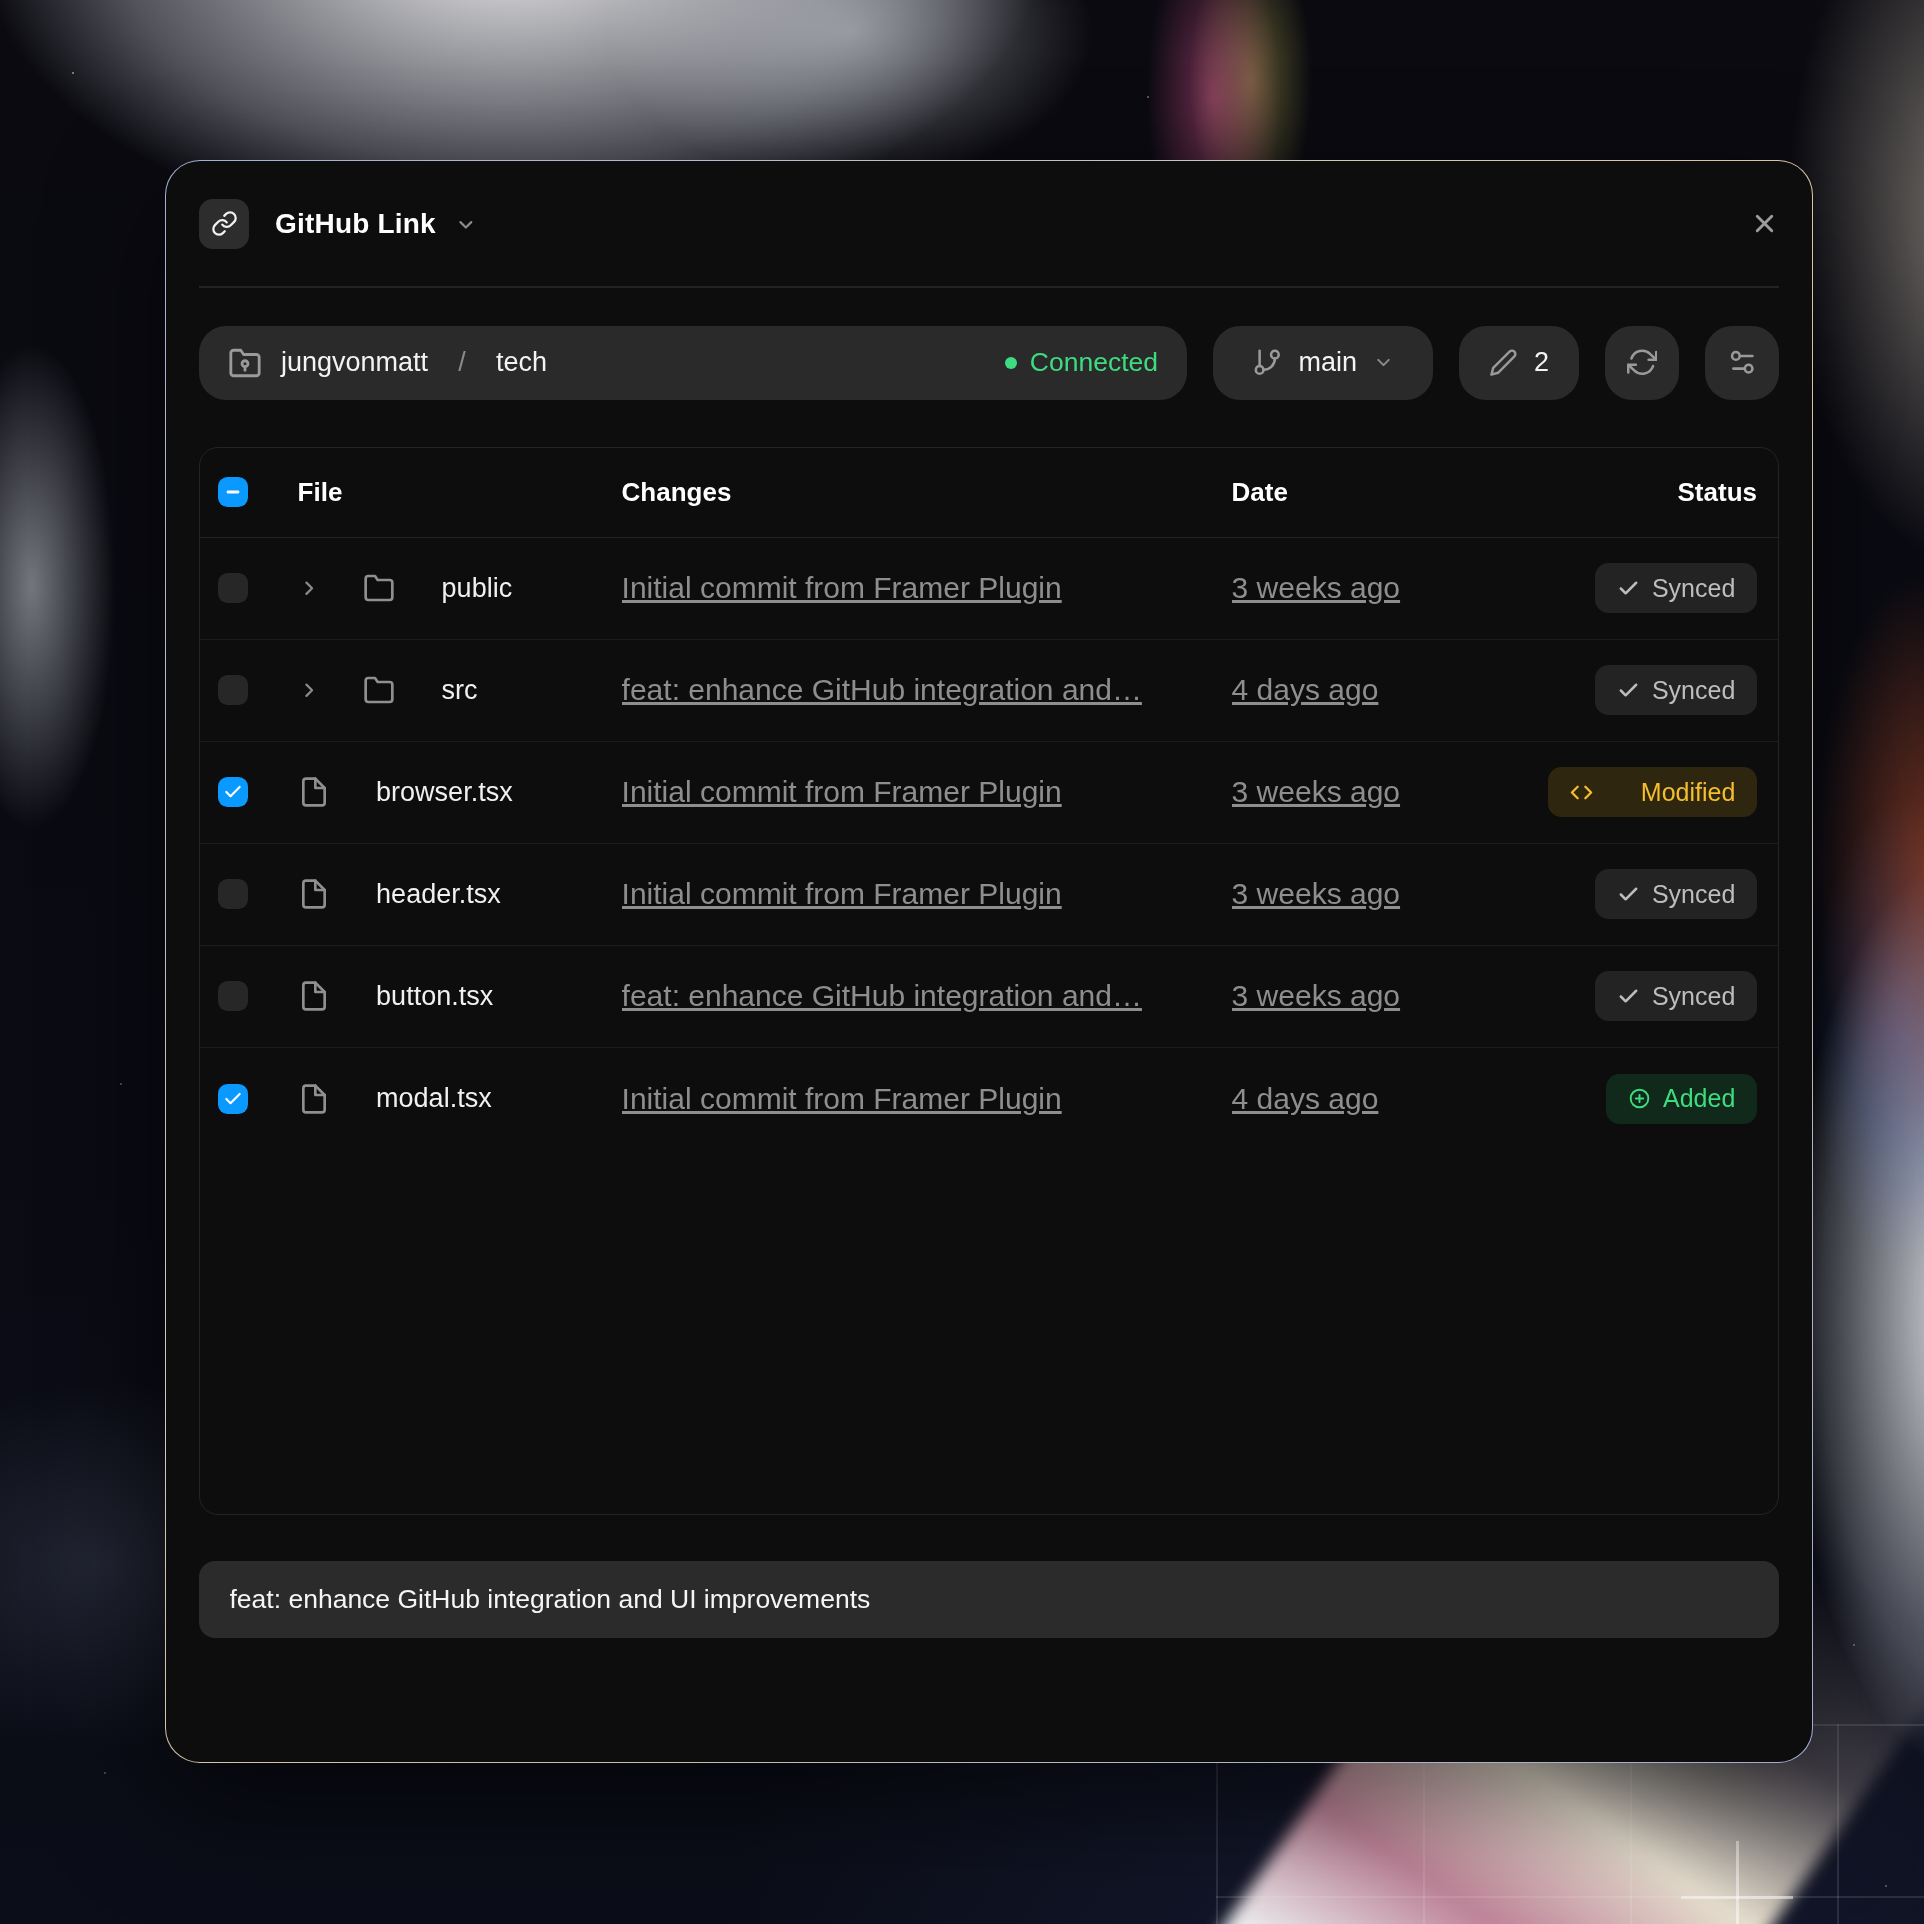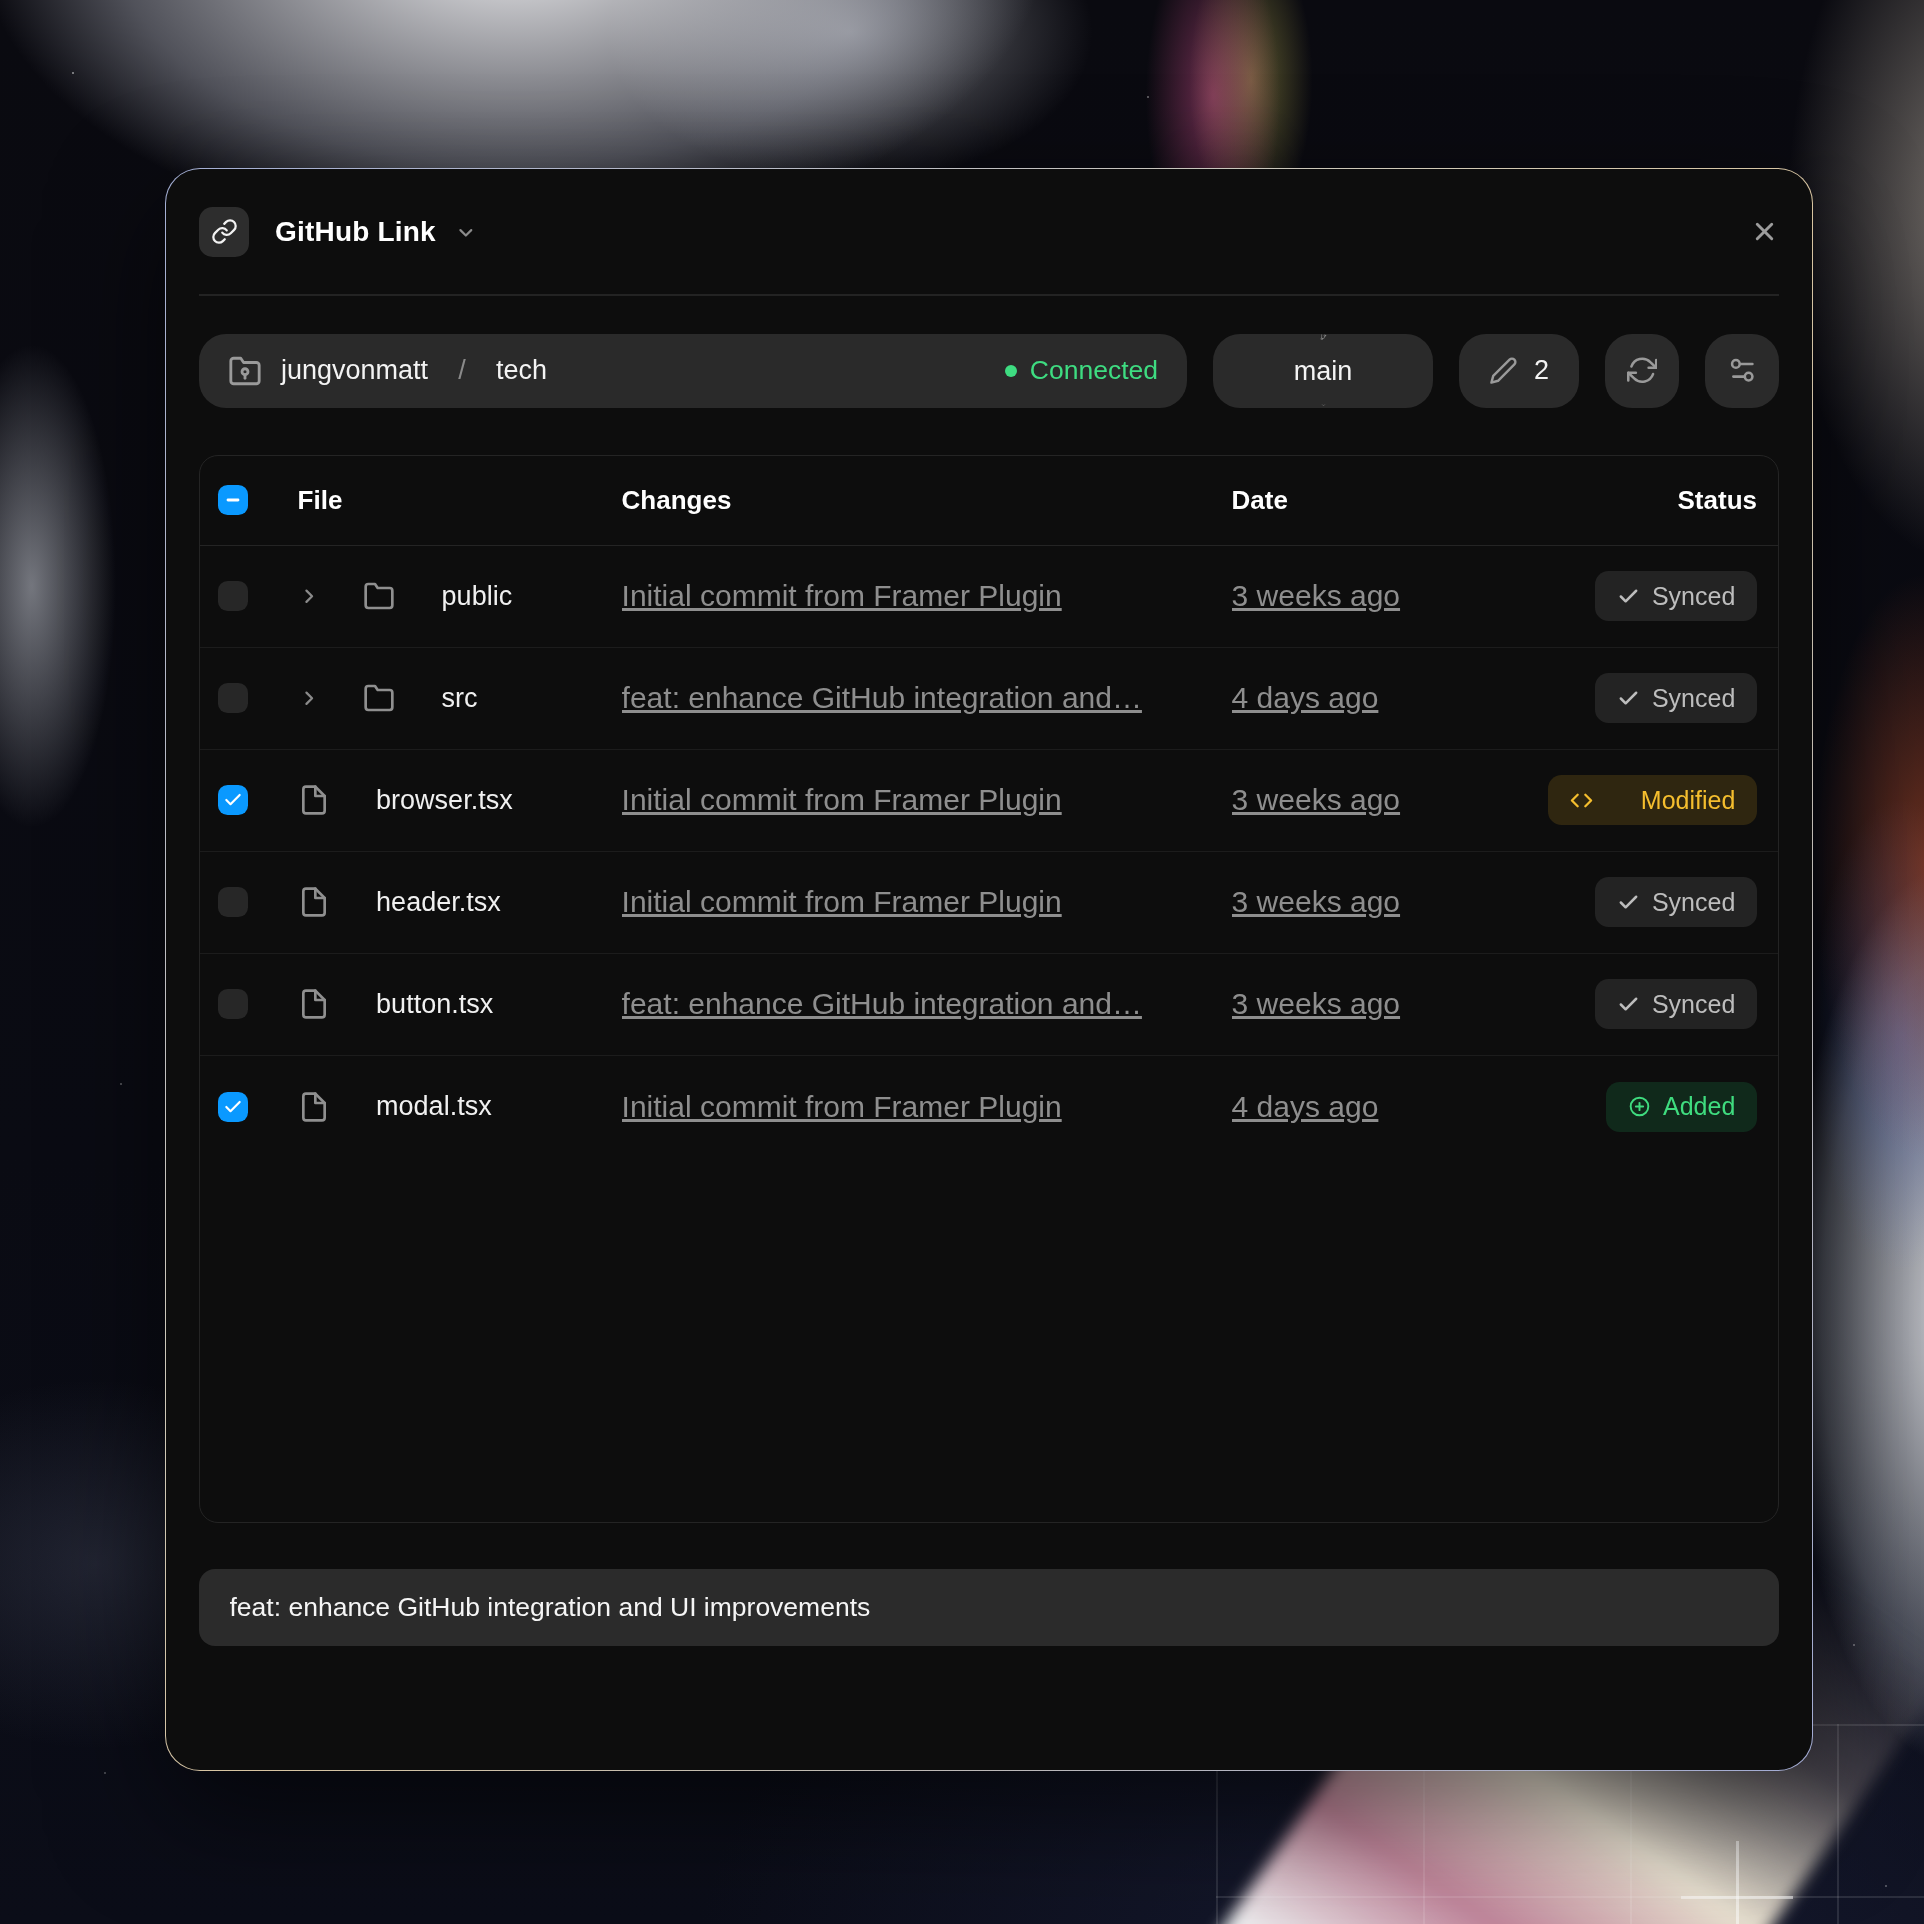--- a/index.html
+++ b/index.html
@@ -40,21 +40,21 @@
     box-shadow: 1075px 24px 0 rgba(255,255,255,.4), 48px 1011px 0 rgba(255,255,255,.35),
       32px 1700px 0 rgba(255,255,255,.3), 1781px 1572px 0 rgba(255,255,255,.4),
       96px 449px 0 rgba(255,255,255,.3), 1813px 1813px 0 rgba(255,255,255,.35); }
 
   
   .modal { position:absolute; left:165px; top:160px; width:1648px; height:1603px;
     border-radius:35px; border:1.6px solid transparent;
     background:linear-gradient(#0D0D0D,#0D0D0D) padding-box,
       linear-gradient(135deg,#a3aed4 0%, #cfc9b8 38%, #d8c4a0 52%, #c4bcae 66%, #a2abd4 100%) border-box;
     box-shadow:0 40px 112px rgba(0,0,0,.55);
-    padding:0 33px; color:#fff;margin-top:8px; }
+    padding:0 33px; color:#fff; }
 
   .titlebar { height:125px; display:flex; align-items:center; gap:26px; }
   .app-icon { width:50px; height:50px; border-radius:13.6px; background:#2D2D2D;
     display:flex; align-items:center; justify-content:center; flex:none; }
   .app-icon svg { width:27px; height:27px; stroke:#F2F2F2; }
   .window-title { font-size:28px; font-weight:700; letter-spacing:0.2px; }
   .title-caret svg { width:21.7px; height:21.7px; stroke:#8B8B8B; margin-left:-6.4px; margin-top:4.8px; }
   .close-btn { margin-left:auto; background:none; border:none; cursor:pointer; display:flex; }
   .close-btn svg { width:29px; height:29px; stroke:#9C9C9C; }
 
@@ -65,21 +65,21 @@
   .pill, .tbtn { background:#2A2A2A; border:none; border-radius:27px; color:#F3F3F3;
     display:flex; align-items:center; cursor:pointer; font-family:inherit; }
   .pill { flex:1; padding:0 29px; gap:19px; font-size:27px; }
   .pill svg.folder-git { width:34px; height:34px; stroke:#9A9A9A; flex:none; }
   .repo-sep { color:#8A8A8A; margin:0 11.2px; }
   .connected { margin-left:auto; display:flex; align-items:center; gap:13px;
     color:#3EDC81; font-size:26.5px; }
   .connected .dot { width:12px; height:12px; border-radius:50%; background:#3EDC81; }
   .tbtn { justify-content:center; gap:16px; font-size:27px; font-weight:500; }
   .tbtn svg { stroke:#9A9A9A; }
-  .btn-branch { width:220px;flex-direction:column; } .btn-branch svg.branch { width:30.5px; height:30.5px; }
+  .btn-branch { width:220px; } .btn-branch svg.branch { width:30.5px; height:30.5px; }
   .btn-branch svg.caret { width:21px; height:21px; stroke:#8A8A8A; }
   .btn-pencil { width:120px; } .btn-pencil svg { width:29px; height:29px; }
   .btn-icon { width:74px; } .btn-icon svg { width:30.5px; height:30.5px; }
 
   
   .table { margin-top:47px; height:1068px; border:1.6px solid #242424; border-radius:19px;
     overflow:hidden; display:flex; flex-direction:column; }
   .thead, .trow { display:grid; grid-template-columns:35px 369px 610px 1fr max-content;
     align-items:center; padding:0 21px 0 17.6px; }
   .thead { height:90px; border-bottom:1.6px solid #242424; font-size:26px; font-weight:700; }

